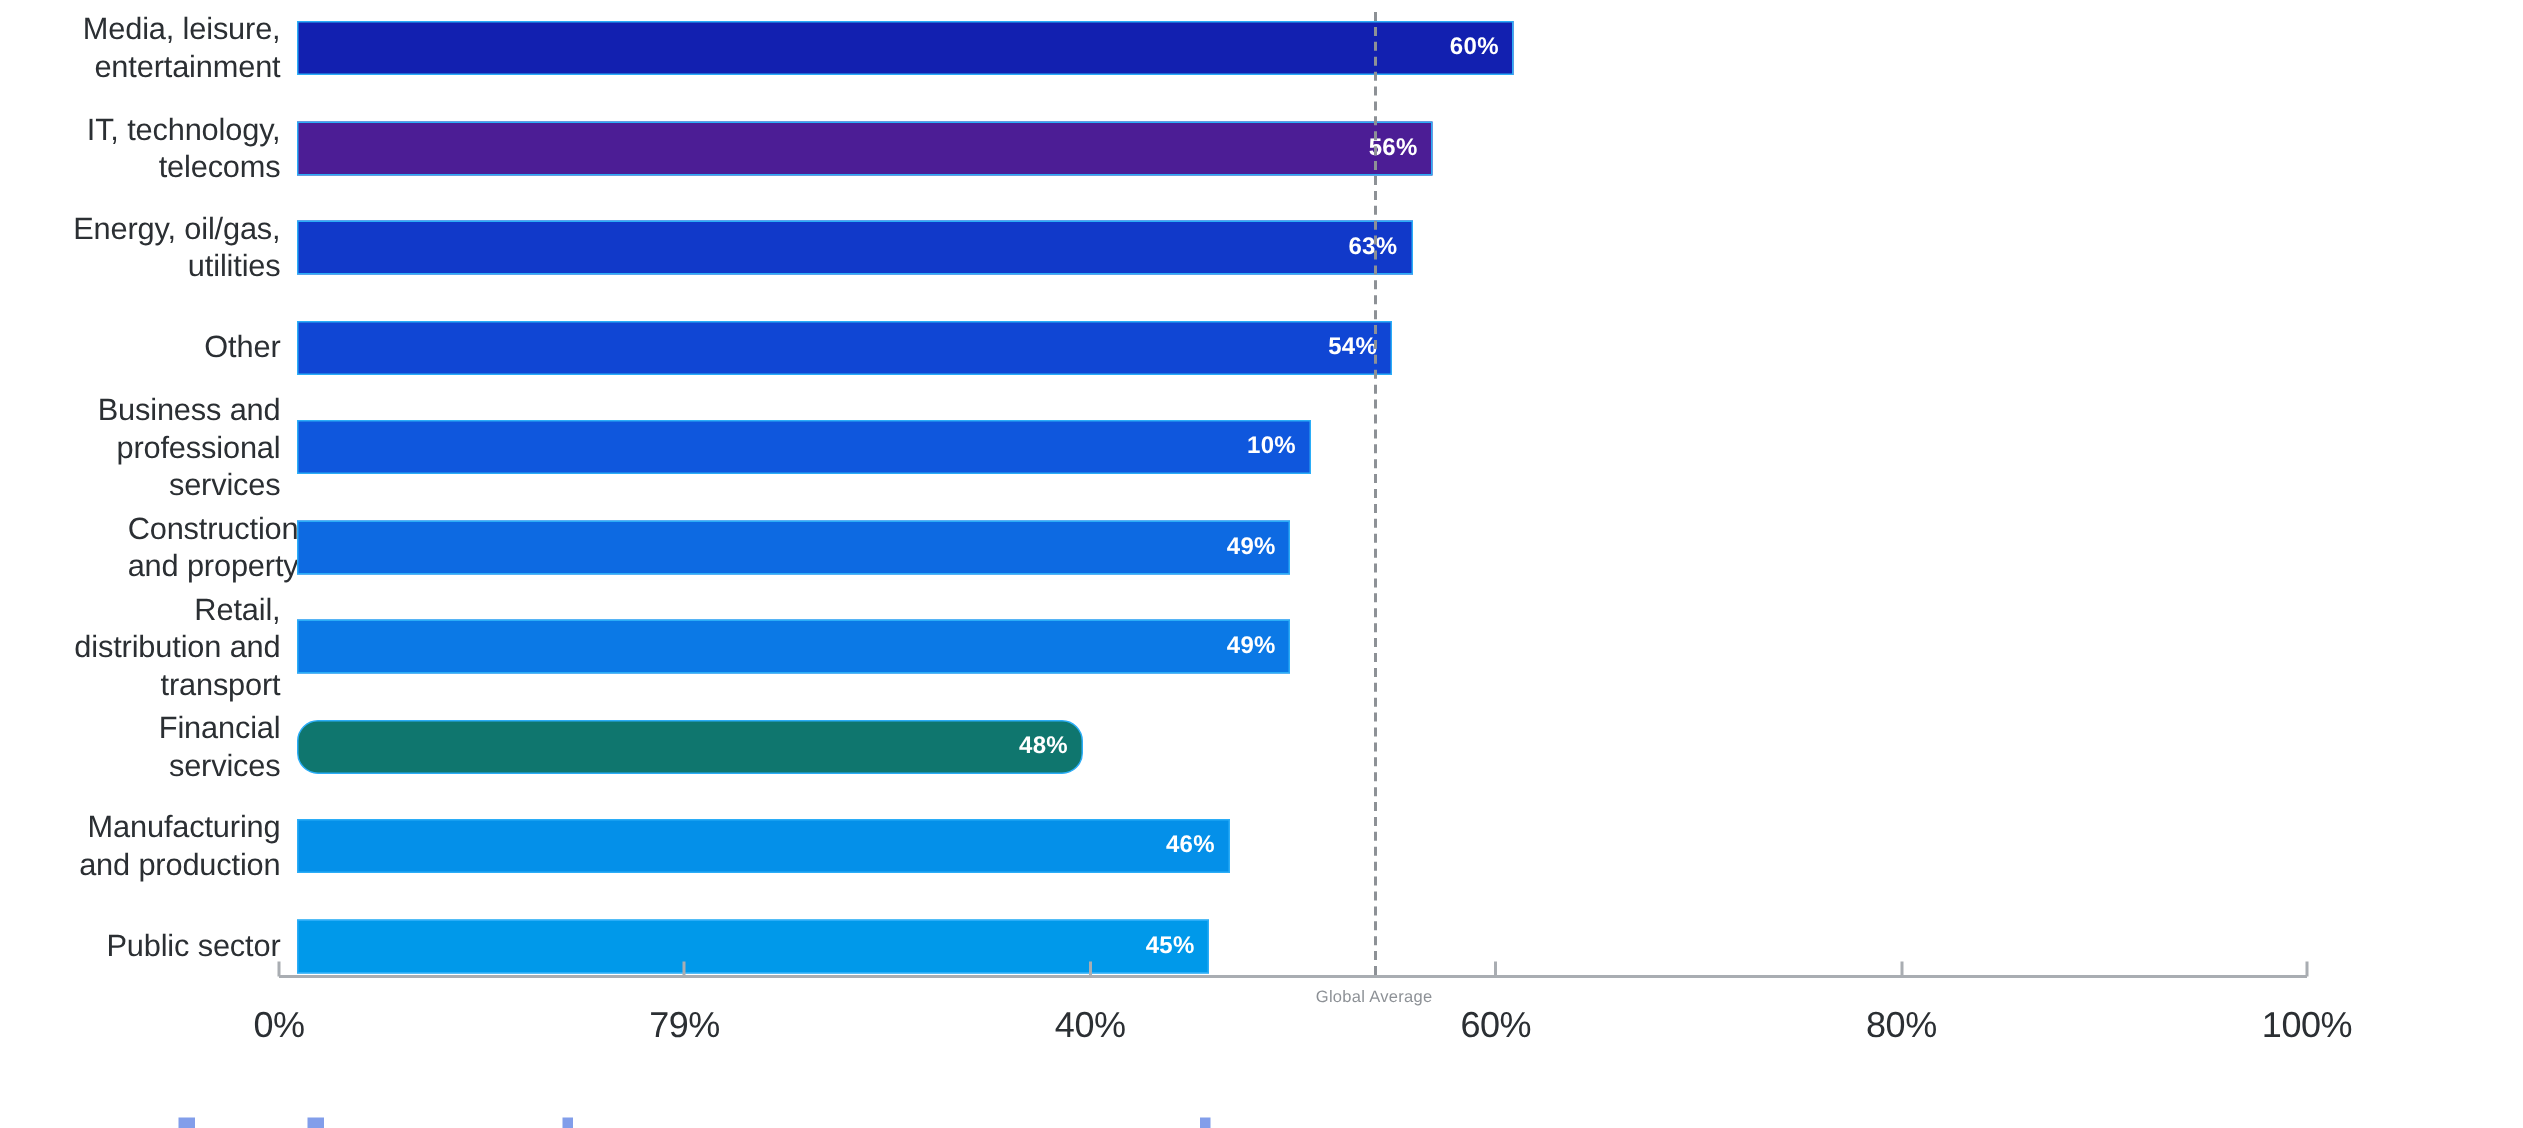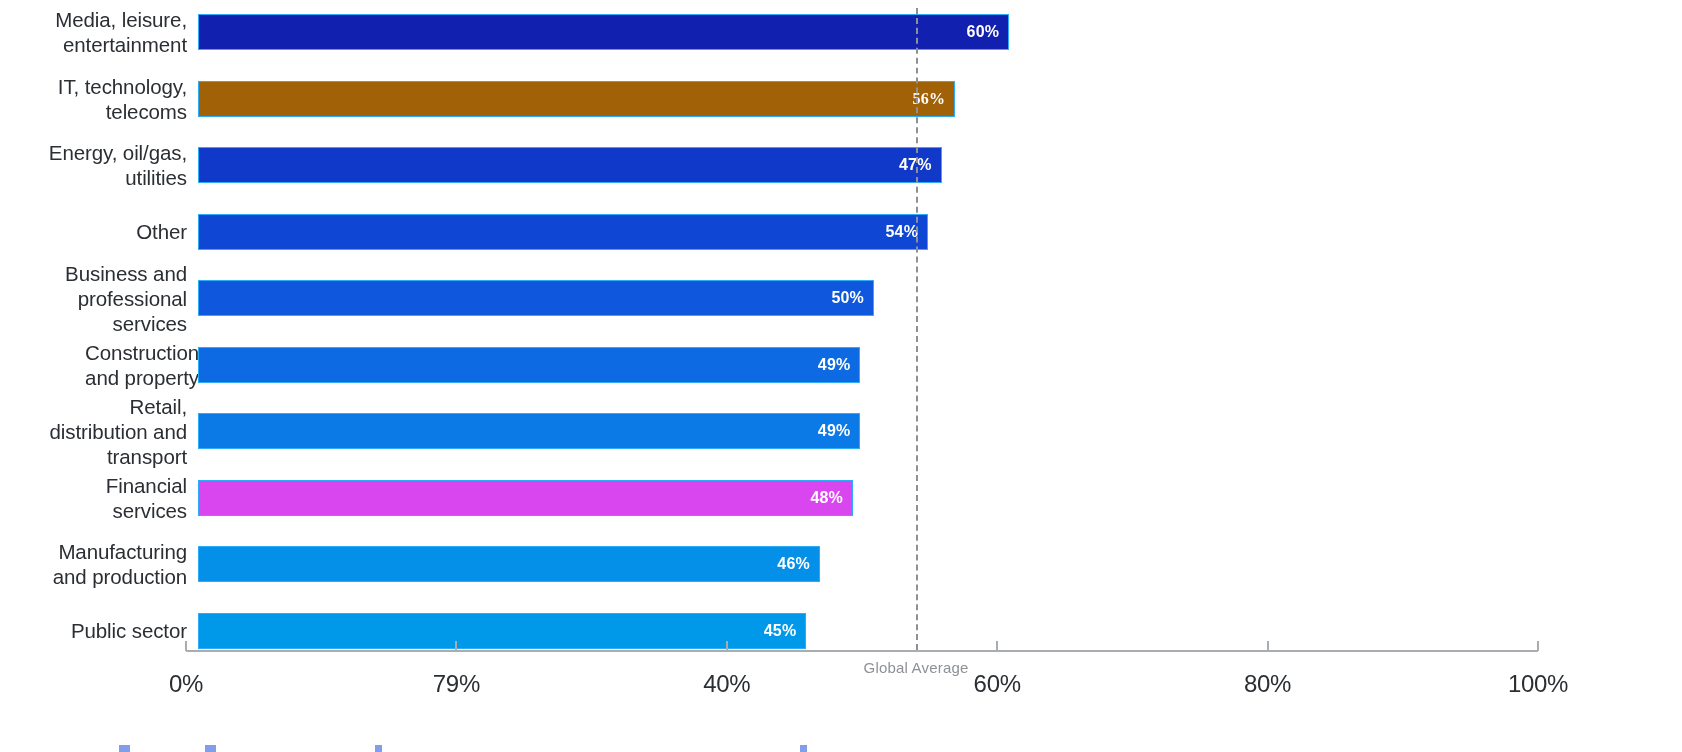--- a/index.html
+++ b/index.html
@@ -83,21 +83,21 @@
     position: absolute;
     top: 8px;
     width: 0;
     border-left: 2.5px dashed #8d9196;
     height: 642px;
   }
   .avg-label {
     position: absolute;
     top: 659px;
     color: #8d9196;
-    font-size: 15px;
+    font-size: 11px;
     letter-spacing: 0.2px;
     white-space: nowrap;
     transform: translateX(-50%);
   }
 
   
   .axis-line {
     position: absolute;
     left: 186px;
     top: 650px;
@@ -143,49 +143,49 @@
         <div class="bar-wrap" style="height: 36px;">
           <div class="bar" style="width: 811.2px; background: rgb(18, 32, 176); border-color: rgb(43, 173, 247);">
             <span class="bar-value">60%</span>
           </div>
         </div>
       </div>
       <div class="row" style="top: 80.5px; height: 36px;">
         <div class="cat-label" style="top: -7px;">IT, technology,
 telecoms</div>
         <div class="bar-wrap" style="height: 36px;">
-          <div class="bar" style="width: 757.12px; background: #a16207; border-color: rgb(43, 173, 247); font-family: Liberation Serif, serif;">
+          <div class="bar" style="width: 757.12px; background: #4c1d95; border-color: rgb(43, 173, 247);">
             <span class="bar-value">56%</span>
           </div>
         </div>
       </div>
       <div class="row" style="top: 147px; height: 36px;">
         <div class="cat-label" style="top: -7px;">Energy, oil/gas,
 utilities</div>
         <div class="bar-wrap" style="height: 36px;">
           <div class="bar" style="width: 743.6px; background: rgb(17, 57, 201); border-color: rgb(43, 173, 247);">
-            <span class="bar-value">47%</span>
+            <span class="bar-value">63%</span>
           </div>
         </div>
       </div>
       <div class="row" style="top: 213.5px; height: 36px;">
         <div class="cat-label" style="top: 5.5px;">Other</div>
         <div class="bar-wrap" style="height: 36px;">
           <div class="bar" style="width: 730.08px; background: rgb(16, 70, 212); border-color: rgb(43, 173, 247); align-items: center;">
             <span class="bar-value">54%</span>
           </div>
         </div>
       </div>
       <div class="row" style="top: 280px; height: 36px;">
         <div class="cat-label" style="top: -19.5px;">Business and
 professional
 services</div>
         <div class="bar-wrap" style="height: 36px;">
           <div class="bar" style="width: 676px; background: rgb(15, 87, 221); border-color: rgb(43, 173, 247);">
-            <span class="bar-value">50%</span>
+            <span class="bar-value">10%</span>
           </div>
         </div>
       </div>
       <div class="row" style="top: 346.5px; height: 36px; padding-left: 12px;">
         <div class="cat-label" style="top: -7px;">Construction
 and property</div>
         <div class="bar-wrap" style="height: 36px;">
           <div class="bar" style="width: 662.48px; background: rgb(13, 106, 226); border-color: rgb(43, 173, 247);">
             <span class="bar-value">49%</span>
           </div>
@@ -198,21 +198,21 @@
         <div class="bar-wrap" style="height: 36px;">
           <div class="bar" style="width: 662.48px; background: rgb(11, 121, 230); border-color: rgb(43, 173, 247);">
             <span class="bar-value">49%</span>
           </div>
         </div>
       </div>
       <div class="row" style="top: 479.5px; height: 36px;">
         <div class="cat-label" style="top: -7px;">Financial
 services</div>
         <div class="bar-wrap" style="height: 36px;">
-          <div class="bar" style="width: 655px; background: #d946ef; border-color: rgb(43, 173, 247);">
+          <div class="bar" style="width: 524px; background: #0f766e; border-color: rgb(43, 173, 247); border-radius: 14px;">
             <span class="bar-value">48%</span>
           </div>
         </div>
       </div>
       <div class="row" style="top: 546px; height: 36px;">
         <div class="cat-label" style="top: -7px;">Manufacturing
 and production</div>
         <div class="bar-wrap" style="height: 36px;">
           <div class="bar" style="width: 621.92px; background: rgb(4, 144, 233); border-color: rgb(43, 173, 247);">
             <span class="bar-value">46%</span>

